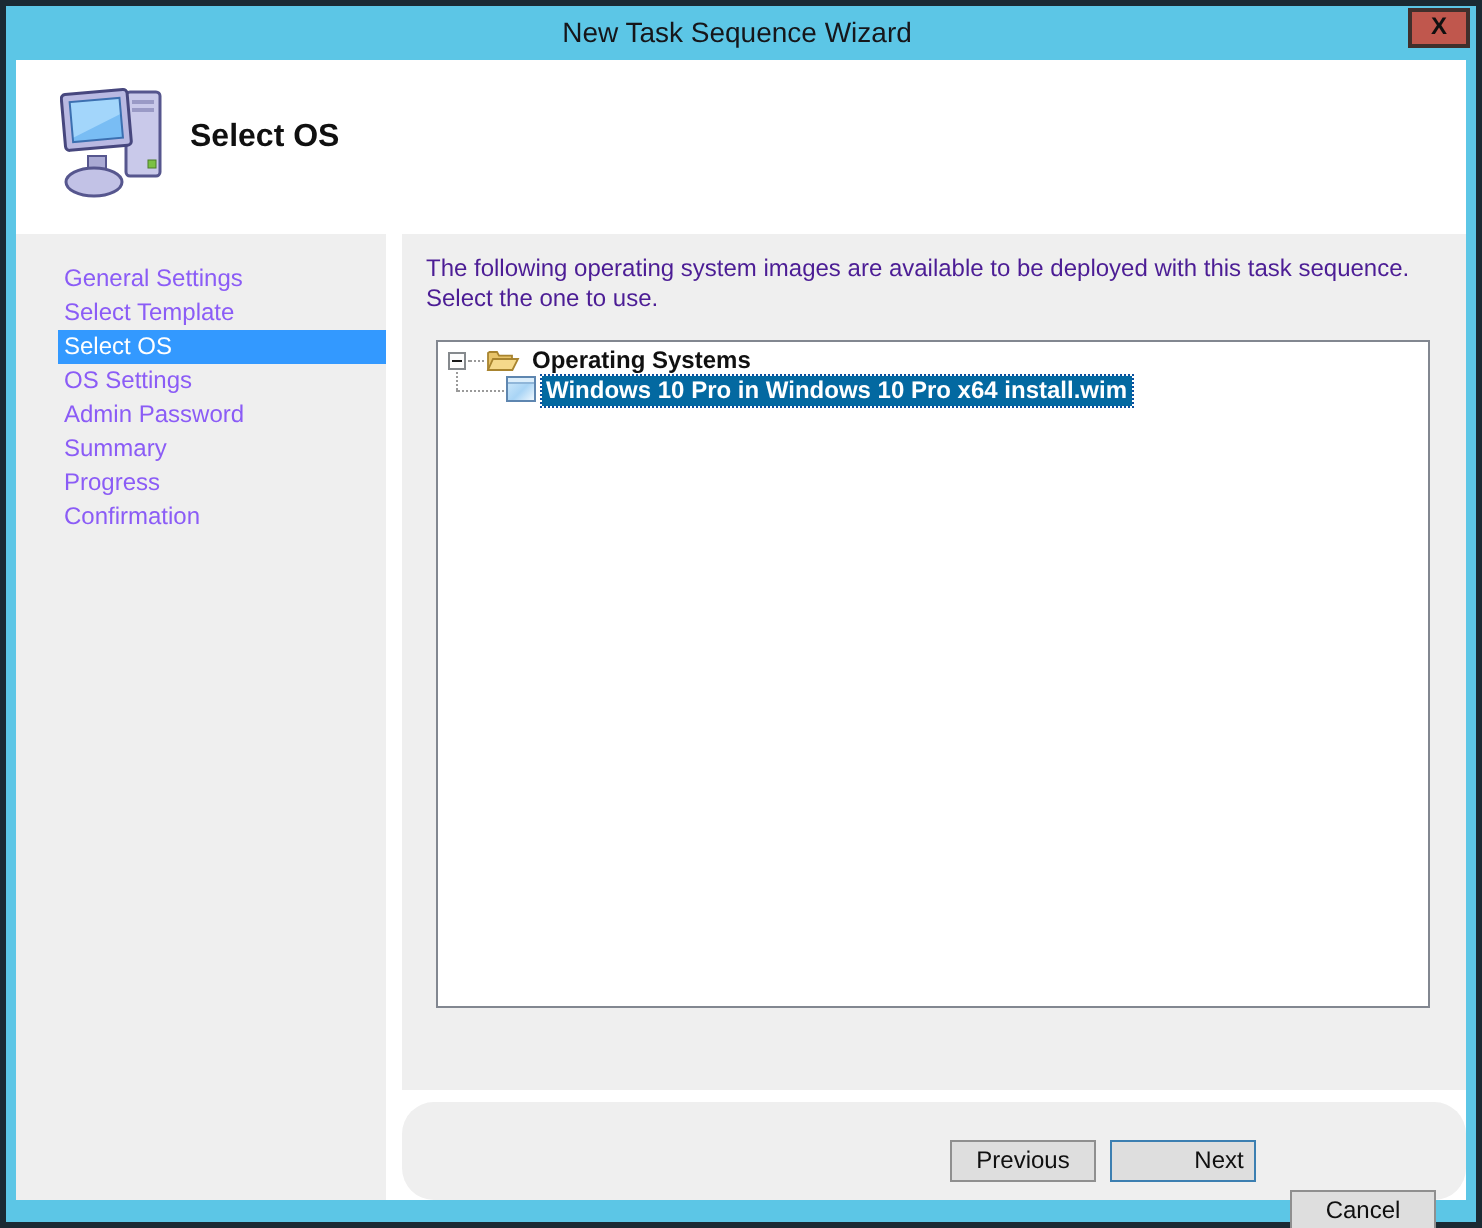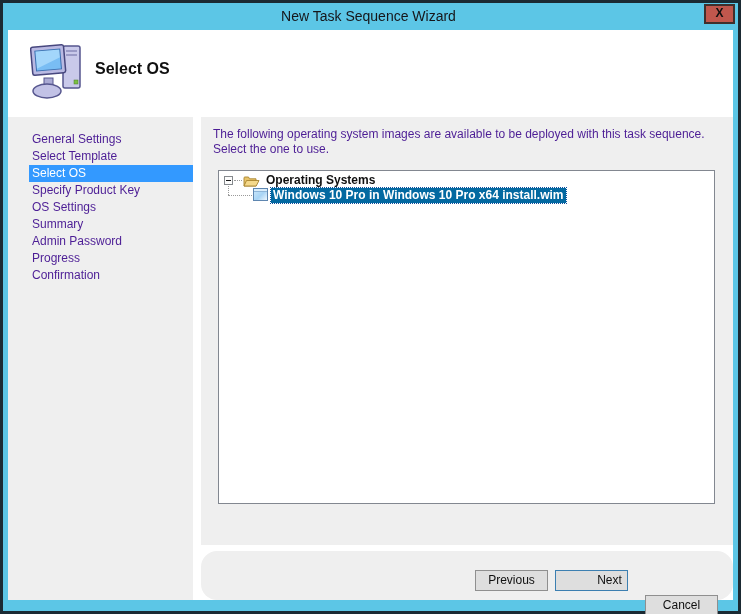--- a/index.html
+++ b/index.html
@@ -38,21 +38,21 @@
     position: absolute; left: 87px; top: 30px;
     font-size: 16px; font-weight: bold; color: #101010;
   }
   
   .sidebar {
     position: absolute; left: 0; top: 87px; width: 185px; bottom: 0;
     background: #efefef;
   }
   .nav-list { position: absolute; left: 21px; top: 14px; right: 0; }
   .nav-item {
-    height: 17px; line-height: 17px; font-size: 12px; color: #4c1d95;
+    height: 17px; line-height: 17px; font-size: 12px; color: #8b5cf6;
     padding-left: 3px; cursor: default; white-space: nowrap;
   }
   .nav-item.selected { background: #3399ff; color: #ffffff; }
   
   .main {
     position: absolute; left: 193px; top: 87px; width: 532px; height: 428px;
     background: #efefef;
   }
   .description {
     position: absolute; left: 12px; top: 10px; width: 504px;
@@ -140,24 +140,23 @@
         </svg>
       </div>
       <div class="header-title">Select OS</div>
     </div>
 
     <div class="sidebar">
       <div class="nav-list">
         <div class="nav-item">General Settings</div>
         <div class="nav-item">Select Template</div>
         <div class="nav-item selected">Select OS</div>
-        <div class="nav-item">Specify Product Key</div>
         <div class="nav-item">OS Settings</div>
+        <div class="nav-item">Admin Password</div>
         <div class="nav-item">Summary</div>
-        <div class="nav-item">Admin Password</div>
         <div class="nav-item">Progress</div>
         <div class="nav-item">Confirmation</div>
       </div>
     </div>
 
     <div class="main">
       <div class="description">The following operating system images are available to be deployed with this task sequence.  Select the one to use.</div>
 
       <div class="treebox">
         <div class="expand-box">

